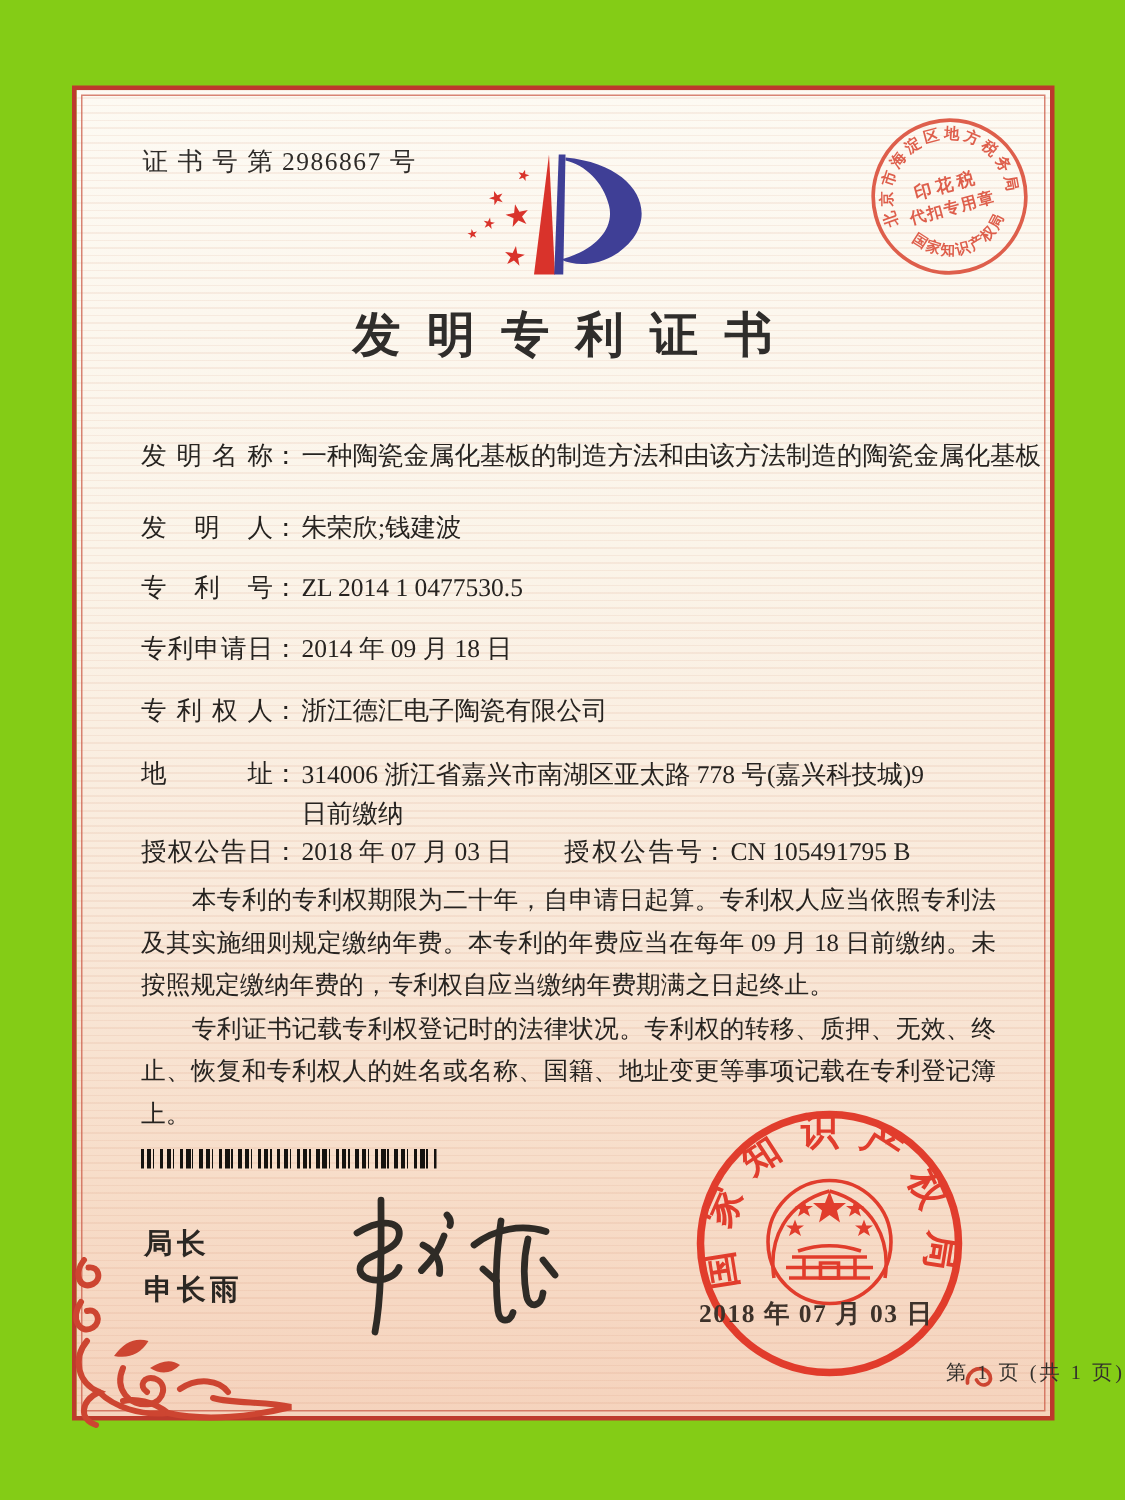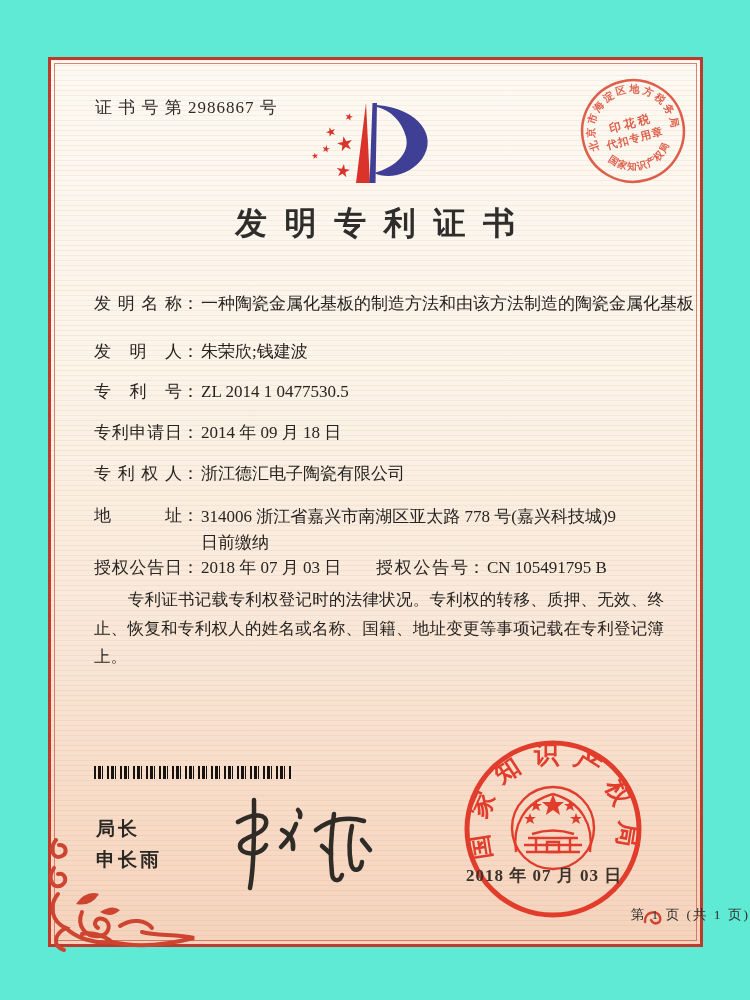--- a/index.html
+++ b/index.html
@@ -1,17 +1,17 @@
 <!DOCTYPE html>
 <html><head>
 <meta charset="utf-8">
 <style>
   html,body{margin:0;padding:0;}
   body{width:750px;height:1000px;background:#e9e6e0;font-family:"Liberation Serif","DejaVu Serif",serif;}
-  .page{position:relative;width:750px;height:1000px;background:#5eead4;overflow:hidden;}
+  .page{position:relative;width:750px;height:1000px;background:#84cc16;overflow:hidden;}
   .frame{position:absolute;left:48px;top:57px;width:649px;height:884px;border:3px solid #bd3a2c;
          background:
            repeating-linear-gradient(180deg, rgba(201,120,86,0.10) 0px, rgba(201,120,86,0.10) 1px, rgba(0,0,0,0) 1px, rgba(0,0,0,0) 5px),
            linear-gradient(180deg,#fdfaf3 0%,#fbf4e9 35%,#f9e9da 62%,#f7ddc9 82%,#f5d3bd 100%);}
   .frame-inner{position:absolute;left:3px;top:3px;right:3px;bottom:3px;border:1px solid rgba(203,92,72,.75);}
   .abs{position:absolute;}
   .certno{left:95px;top:96px;font-size:17px;color:#2e2b28;letter-spacing:1px;}
   .title{left:0;top:202px;width:100%;text-align:center;font-size:32px;font-weight:600;color:#2f2d2b;
          letter-spacing:.55em;text-indent:.55em;}
   .frow{left:94px;font-size:17px;color:#262320;line-height:24px;white-space:nowrap;}
@@ -98,20 +98,21 @@
     <span class="flabel">专利权人</span><span class="colon">：</span><span class="fvalue">浙江德汇电子陶瓷有限公司</span>
   </div>
   <div class="abs frow" style="top:504px">
     <span class="flabel">地址</span><span class="colon">：</span><span class="addrval"><span>314006 浙江省嘉兴市南湖区亚太路 778 号(嘉兴科技城)9</span><span>日前缴纳</span></span>
   </div>
   <div class="abs frow" style="top:556px">
     <span class="flabel">授权公告日</span><span class="colon">：</span><span class="fvalue val-date1">2018 年 07 月 03 日</span><span class="flabel2">授权公告号</span><span class="colon">：</span><span class="fvalue">CN 105491795 B</span>
   </div>
 
   <div class="abs paras">
+    <p>本专利的专利权期限为二十年，自申请日起算。专利权人应当依照专利法及其实施细则规定缴纳年费。本专利的年费应当在每年 09 月 18 日前缴纳。未按照规定缴纳年费的，专利权自应当缴纳年费期满之日起终止。</p>
     <p>专利证书记载专利权登记时的法律状况。专利权的转移、质押、无效、终止、恢复和专利权人的姓名或名称、国籍、地址变更等事项记载在专利登记簿上。</p>
   </div>
 
   <div class="abs barcode"></div>
 
   <div class="abs signer t1">局长</div>
   <div class="abs signer t2">申长雨</div>
 
   <svg class="abs sigsvg" width="178" height="104" viewBox="0 0 178 104">
     <g fill="none" stroke="#2f2b26" stroke-width="4.5" stroke-linecap="round" stroke-linejoin="round">

